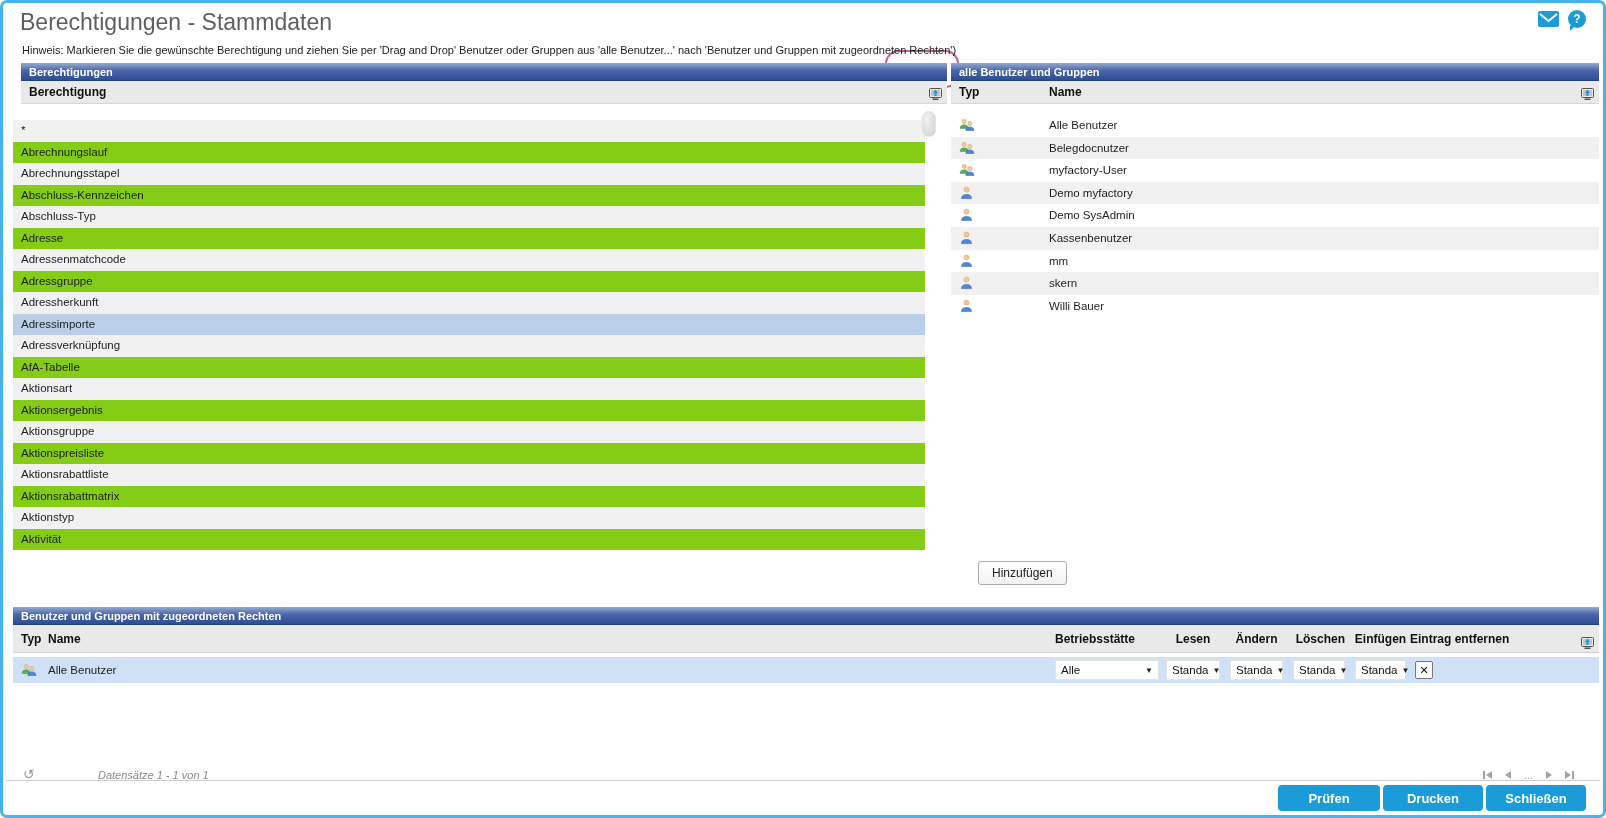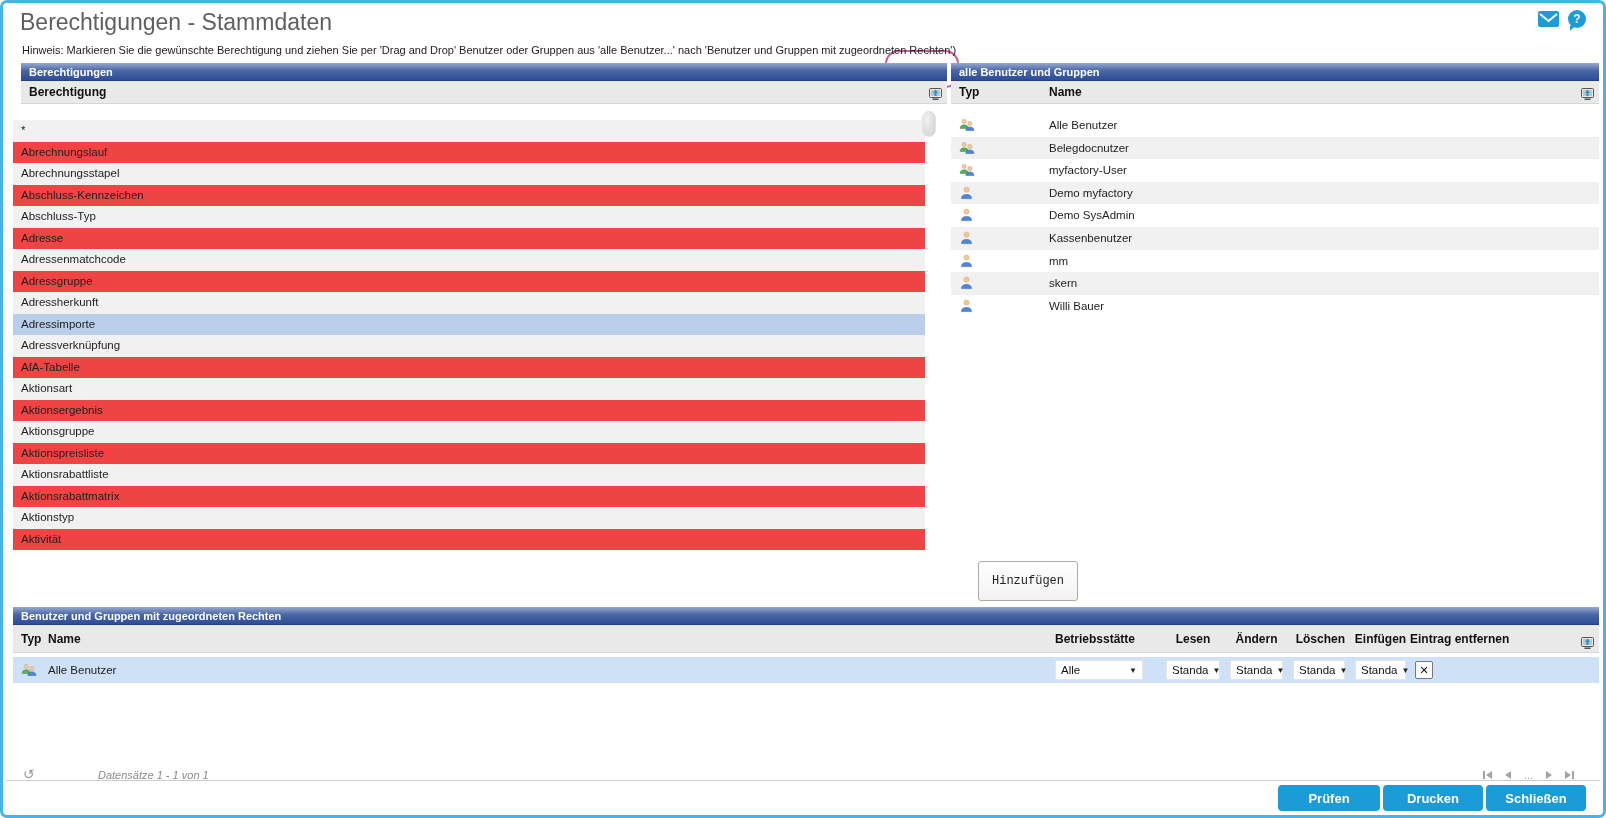--- a/index.html
+++ b/index.html
@@ -14,56 +14,56 @@
   .help-icon:after{content:"";position:absolute;left:2px;bottom:-3px;width:0;height:0;border-left:5px solid var(--accent);border-bottom:5px solid transparent;}
   .hint{position:absolute;left:19px;top:41px;font-size:11px;color:#222;}
 
   .panel-header{height:18px;background:linear-gradient(180deg,var(--header_top) 0%,var(--header_mid) 45%,var(--header_bottom) 100%);border-bottom:1px solid #23407e;color:#fff;font-size:11px;font-weight:bold;line-height:18px;padding-left:8px;}
   .col-header{position:relative;height:23px;background:#e9e9e9;border-bottom:1px solid #d6d6d6;font-size:12px;font-weight:bold;color:#111;line-height:23px;}
   .export-icon{position:absolute;right:5px;top:5px;}
 
   
   .left-panel{position:absolute;left:10px;top:60px;width:926px;margin-left:8px;}
   .perm-list{position:absolute;left:10px;top:117px;width:912px;}
-  .prow{height:21.5px;line-height:21.5px;padding-left:8px;font-size:11.5px;color:#1e1e1e;background:#ef4444;cursor:pointer;}
+  .prow{height:21.5px;line-height:21.5px;padding-left:8px;font-size:11.5px;color:#1e1e1e;background:#84cc16;cursor:pointer;}
   .prow.alt{background:#f1f1f1;}
   .prow.sel{background:var(--selected);}
   .scroll-thumb{position:absolute;left:919px;top:108px;width:14px;height:26px;border-radius:7px;background:radial-gradient(ellipse at 35% 30%,#f2f2f2,#cfcfcf);border:1px solid #e3e3e3;cursor:pointer;}
 
   
   .right-panel{position:absolute;left:948px;top:60px;width:648px;}
   .rp-col-typ{position:absolute;left:8px;top:0;}
   .rp-col-name{position:absolute;left:98px;top:0;}
   .users-list{position:absolute;left:948px;top:111px;width:648px;}
   .urow{position:relative;height:22.6px;line-height:22.6px;background:#fff;cursor:pointer;}
   .urow.alt{background:#f1f1f1;}
   .ticon{position:absolute;left:8px;top:3px;width:17px;height:16px;}
   .ticon svg{display:block;}
   .uname{position:absolute;left:98px;top:0;font-size:11.5px;color:#1e1e1e;}
 
-  .add-button{position:absolute;left:975px;top:558px;height:40px;padding:0 13px;background:linear-gradient(180deg,#fff,#f2f2f2);border:1px solid #aaa;border-radius:3px;font-size:12px;color:#222;font-family:Liberation Mono, monospace;cursor:pointer;}
+  .add-button{position:absolute;left:975px;top:558px;height:24px;padding:0 13px;background:linear-gradient(180deg,#fff,#f2f2f2);border:1px solid #aaa;border-radius:3px;font-size:12px;color:#222;font-family:Liberation Sans, sans-serif;cursor:pointer;}
 
   
   .bottom-panel{position:absolute;left:10px;top:604px;width:1586px;}
   .bp-col{position:absolute;top:0;}
   .bp-typ{left:8px;}
   .bp-name{left:35px;}
   .bp-bs{left:1042px;}
   .bp-lesen{left:1153px;width:54px;text-align:center;}
   .bp-aendern{left:1217px;width:53px;text-align:center;}
   .bp-loeschen{left:1280px;width:52px;text-align:right;}
   .bp-einfuegen{left:1340px;width:55px;text-align:center;}
   .bp-entf{left:1397px;}
   .bp-colheader{height:28px;line-height:28px;}
   .assigned-row{position:absolute;left:0;top:50px;width:1586px;height:26px;background:var(--row_blue);}
   .assigned-row .ticon{top:5px;}
   .assigned-row .aname{position:absolute;left:35px;top:0;line-height:26px;font-size:11.5px;color:#1e1e1e;}
   .dd{position:absolute;top:3px;height:20px;background:#fff;border:1px solid #e4e4e4;display:flex;align-items:center;justify-content:space-between;padding:0 5px;font-size:11.5px;color:#111;cursor:pointer;}
   .dd .dd-arrow{font-size:8px;color:#222;margin-left:4px;}
-  .dd-bs{left:1042px;width:88px;}
+  .dd-bs{left:1042px;width:104px;}
   .dd-1{left:1153px;width:54px;}
   .dd-2{left:1217px;width:53px;}
   .dd-3{left:1280px;width:52px;}
   .dd-4{left:1342px;width:51px;}
   .remove-btn{position:absolute;left:1402px;top:4px;width:18px;height:18px;background:#fff;border:1px solid #777;border-radius:2px;font-size:11px;font-weight:bold;color:#111;line-height:15px;text-align:center;padding:0;cursor:pointer;font-family:inherit;}
 
   
   .refresh-icon{position:absolute;left:20px;top:763px;font-size:14px;color:#999;cursor:pointer;transform:scaleX(-1);}
   .records-text{position:absolute;left:95px;top:766px;font-size:11px;font-style:italic;color:#8a8a8a;}
   .pagination{position:absolute;left:1480px;top:768px;display:flex;align-items:center;gap:13px;}

